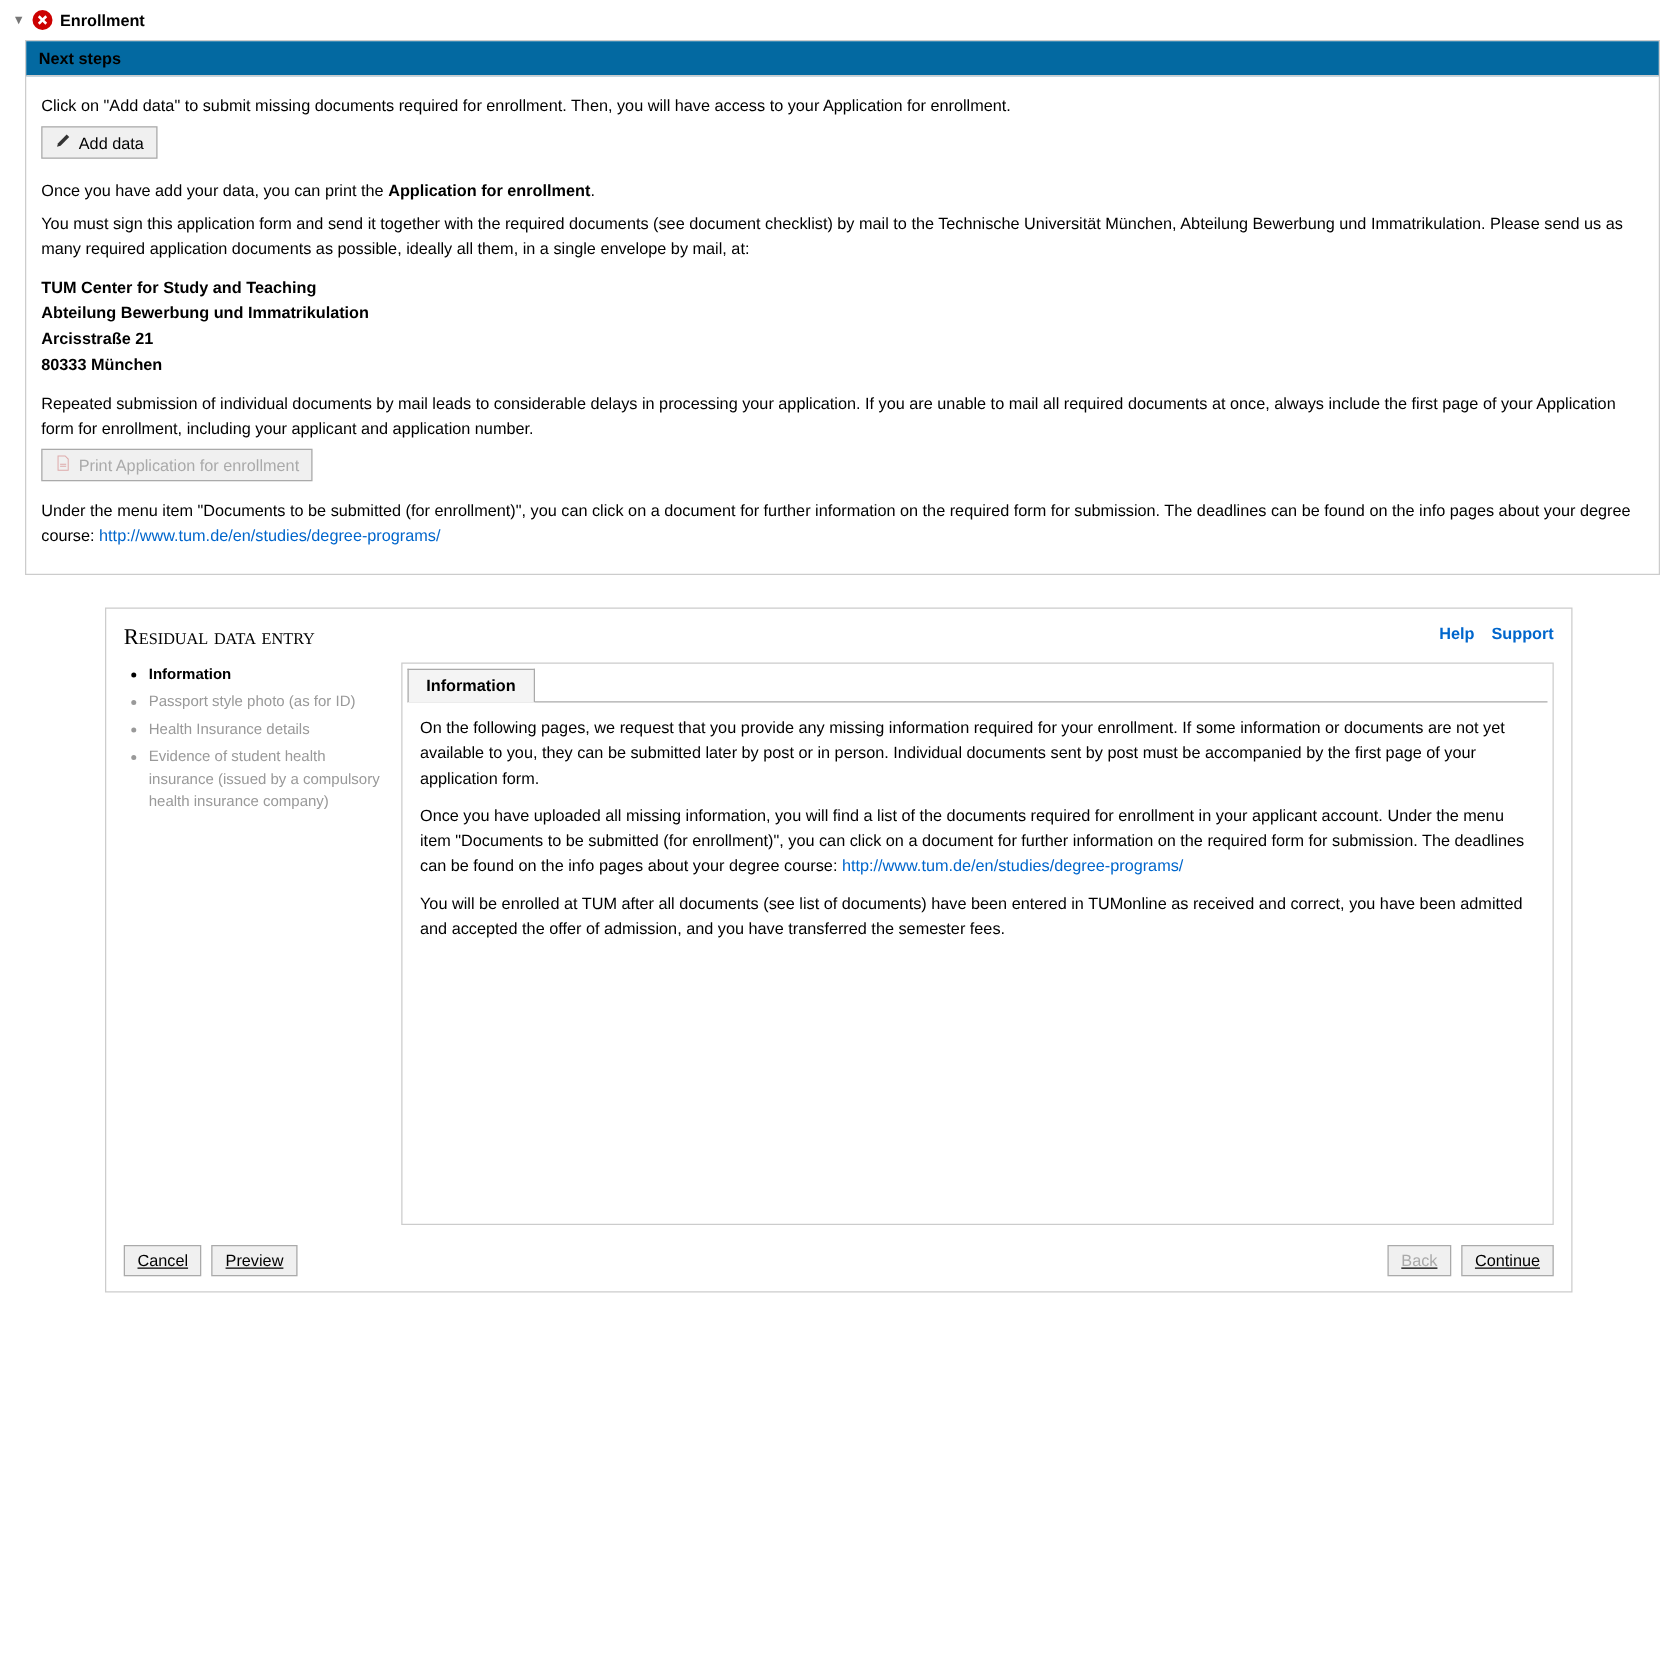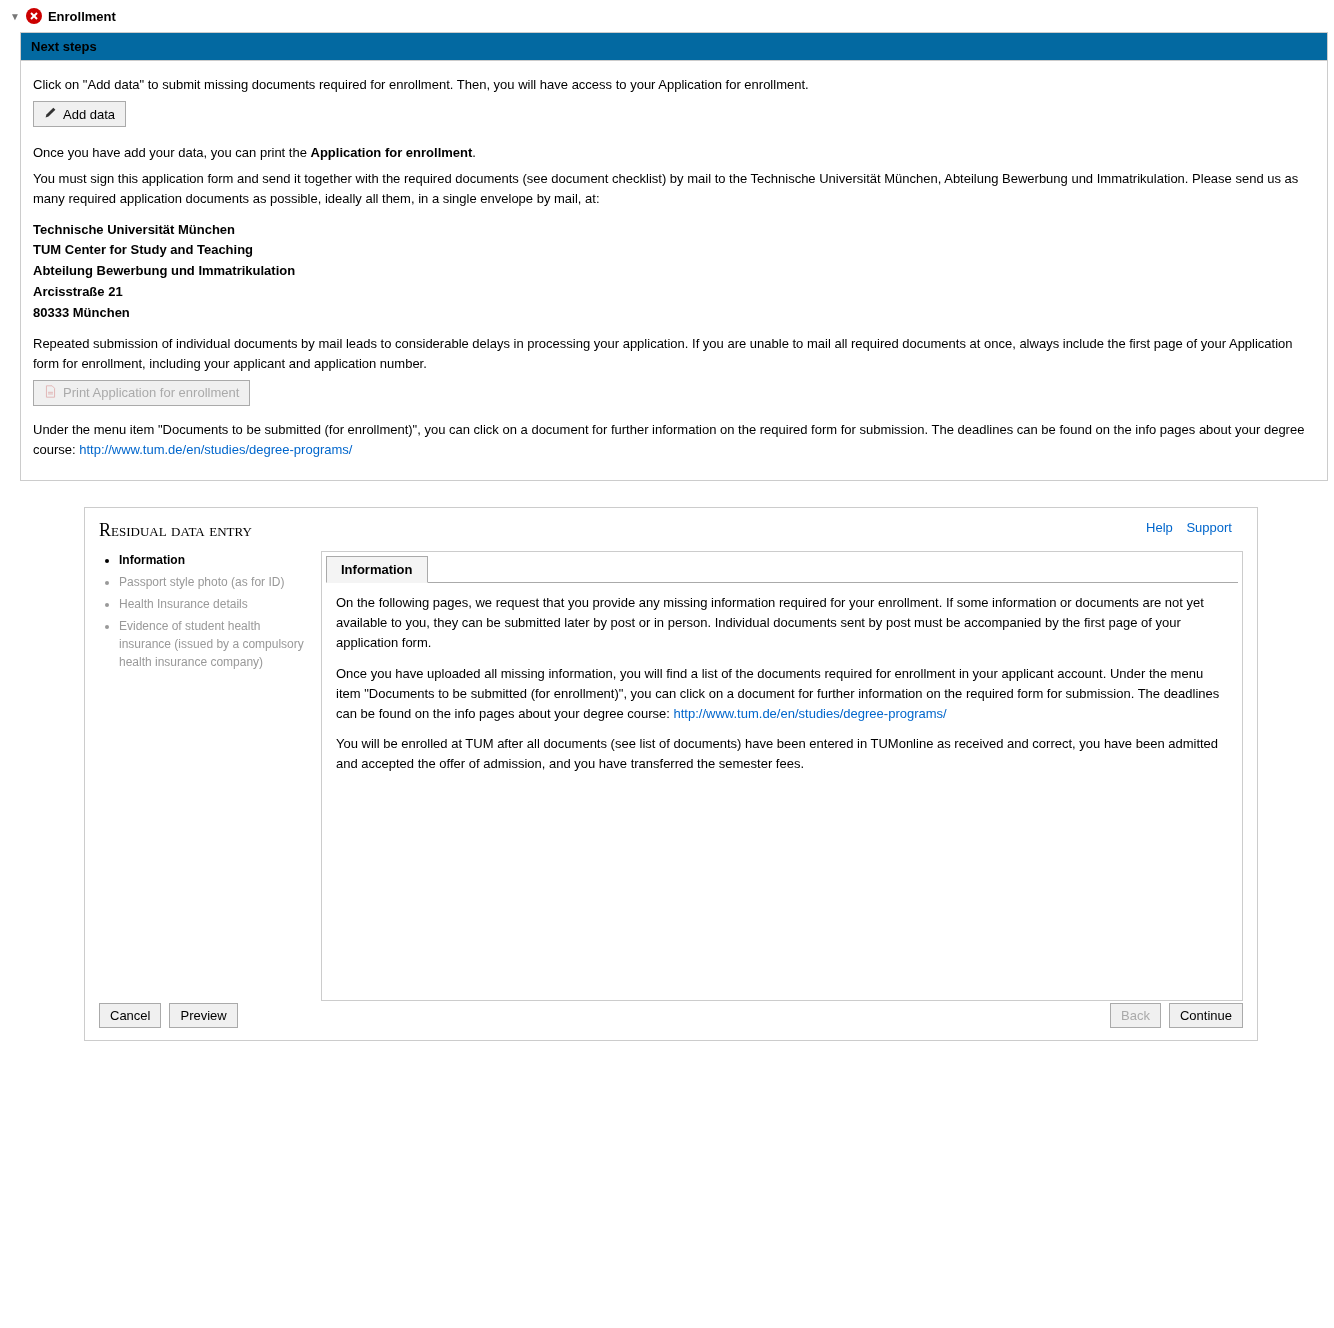--- a/index.html
+++ b/index.html
@@ -88,22 +88,23 @@
     }
     .residual-header {
       font-family: Georgia, "Times New Roman", serif;
       font-variant: small-caps;
       font-size: 18px;
       margin-bottom: 10px;
     }
     .top-links {
       position: absolute;
       top: 12px;
-      right: 25px;
-      font-size: 13px;
+      right: 14px;
+      font-size: 13px;
+      font-weight: bold;
     }
     .top-links a { color: #0066cc; text-decoration: none; margin-left: 10px; }
     .residual-body {
       display: flex;
       gap: 12px;
       min-height: 450px;
     }
     .sidebar {
       width: 210px;
       flex-shrink: 0;
@@ -145,21 +146,22 @@
       margin: 0 4px 4px;
       padding: 0 10px;
       font-size: 13px;
       line-height: 1.55;
       flex:1;
     }
     .tab-content p { margin: 10px 0; }
     .button-bar {
       display: flex;
       justify-content: space-between;
-      margin-top: 2px;
+      margin-top: 16px;
+      text-decoration: underline;
     }
     .button-bar .left { display: flex; gap: 8px; }
     .button-bar .right { display: flex; gap: 8px; }
   </style>
 </head>
 <body>
 
 <div class="panel-header">
   <span class="disclosure-triangle">▼</span>
   <span class="error-icon">
@@ -183,21 +185,20 @@
       </span>
       <span>Add data</span>
     </button>
 
     <p style="margin-top:16px">
       <span>Once you have add your data, you can print the </span><b>Application for enrollment</b><span>.</span>
     </p>
     <p>You must sign this application form and send it together with the required documents (see document checklist) by mail to the Technische Universität München, Abteilung Bewerbung und Immatrikulation. Please send us as many required application documents as possible, ideally all them, in a single envelope by mail, at:</p>
 
     <div class="address-block">
-      <div>Technische Universität München</div>
       <div>TUM Center for Study and Teaching</div>
       <div>Abteilung Bewerbung und Immatrikulation</div>
       <div>Arcisstraße 21</div>
       <div>80333 München</div>
     </div>
 
     <p>Repeated submission of individual documents by mail leads to considerable delays in processing your application. If you are unable to mail all required documents at once, always include the first page of your Application form for enrollment, including your applicant and application number.</p>
 
     <button class="btn disabled">
       <span>

